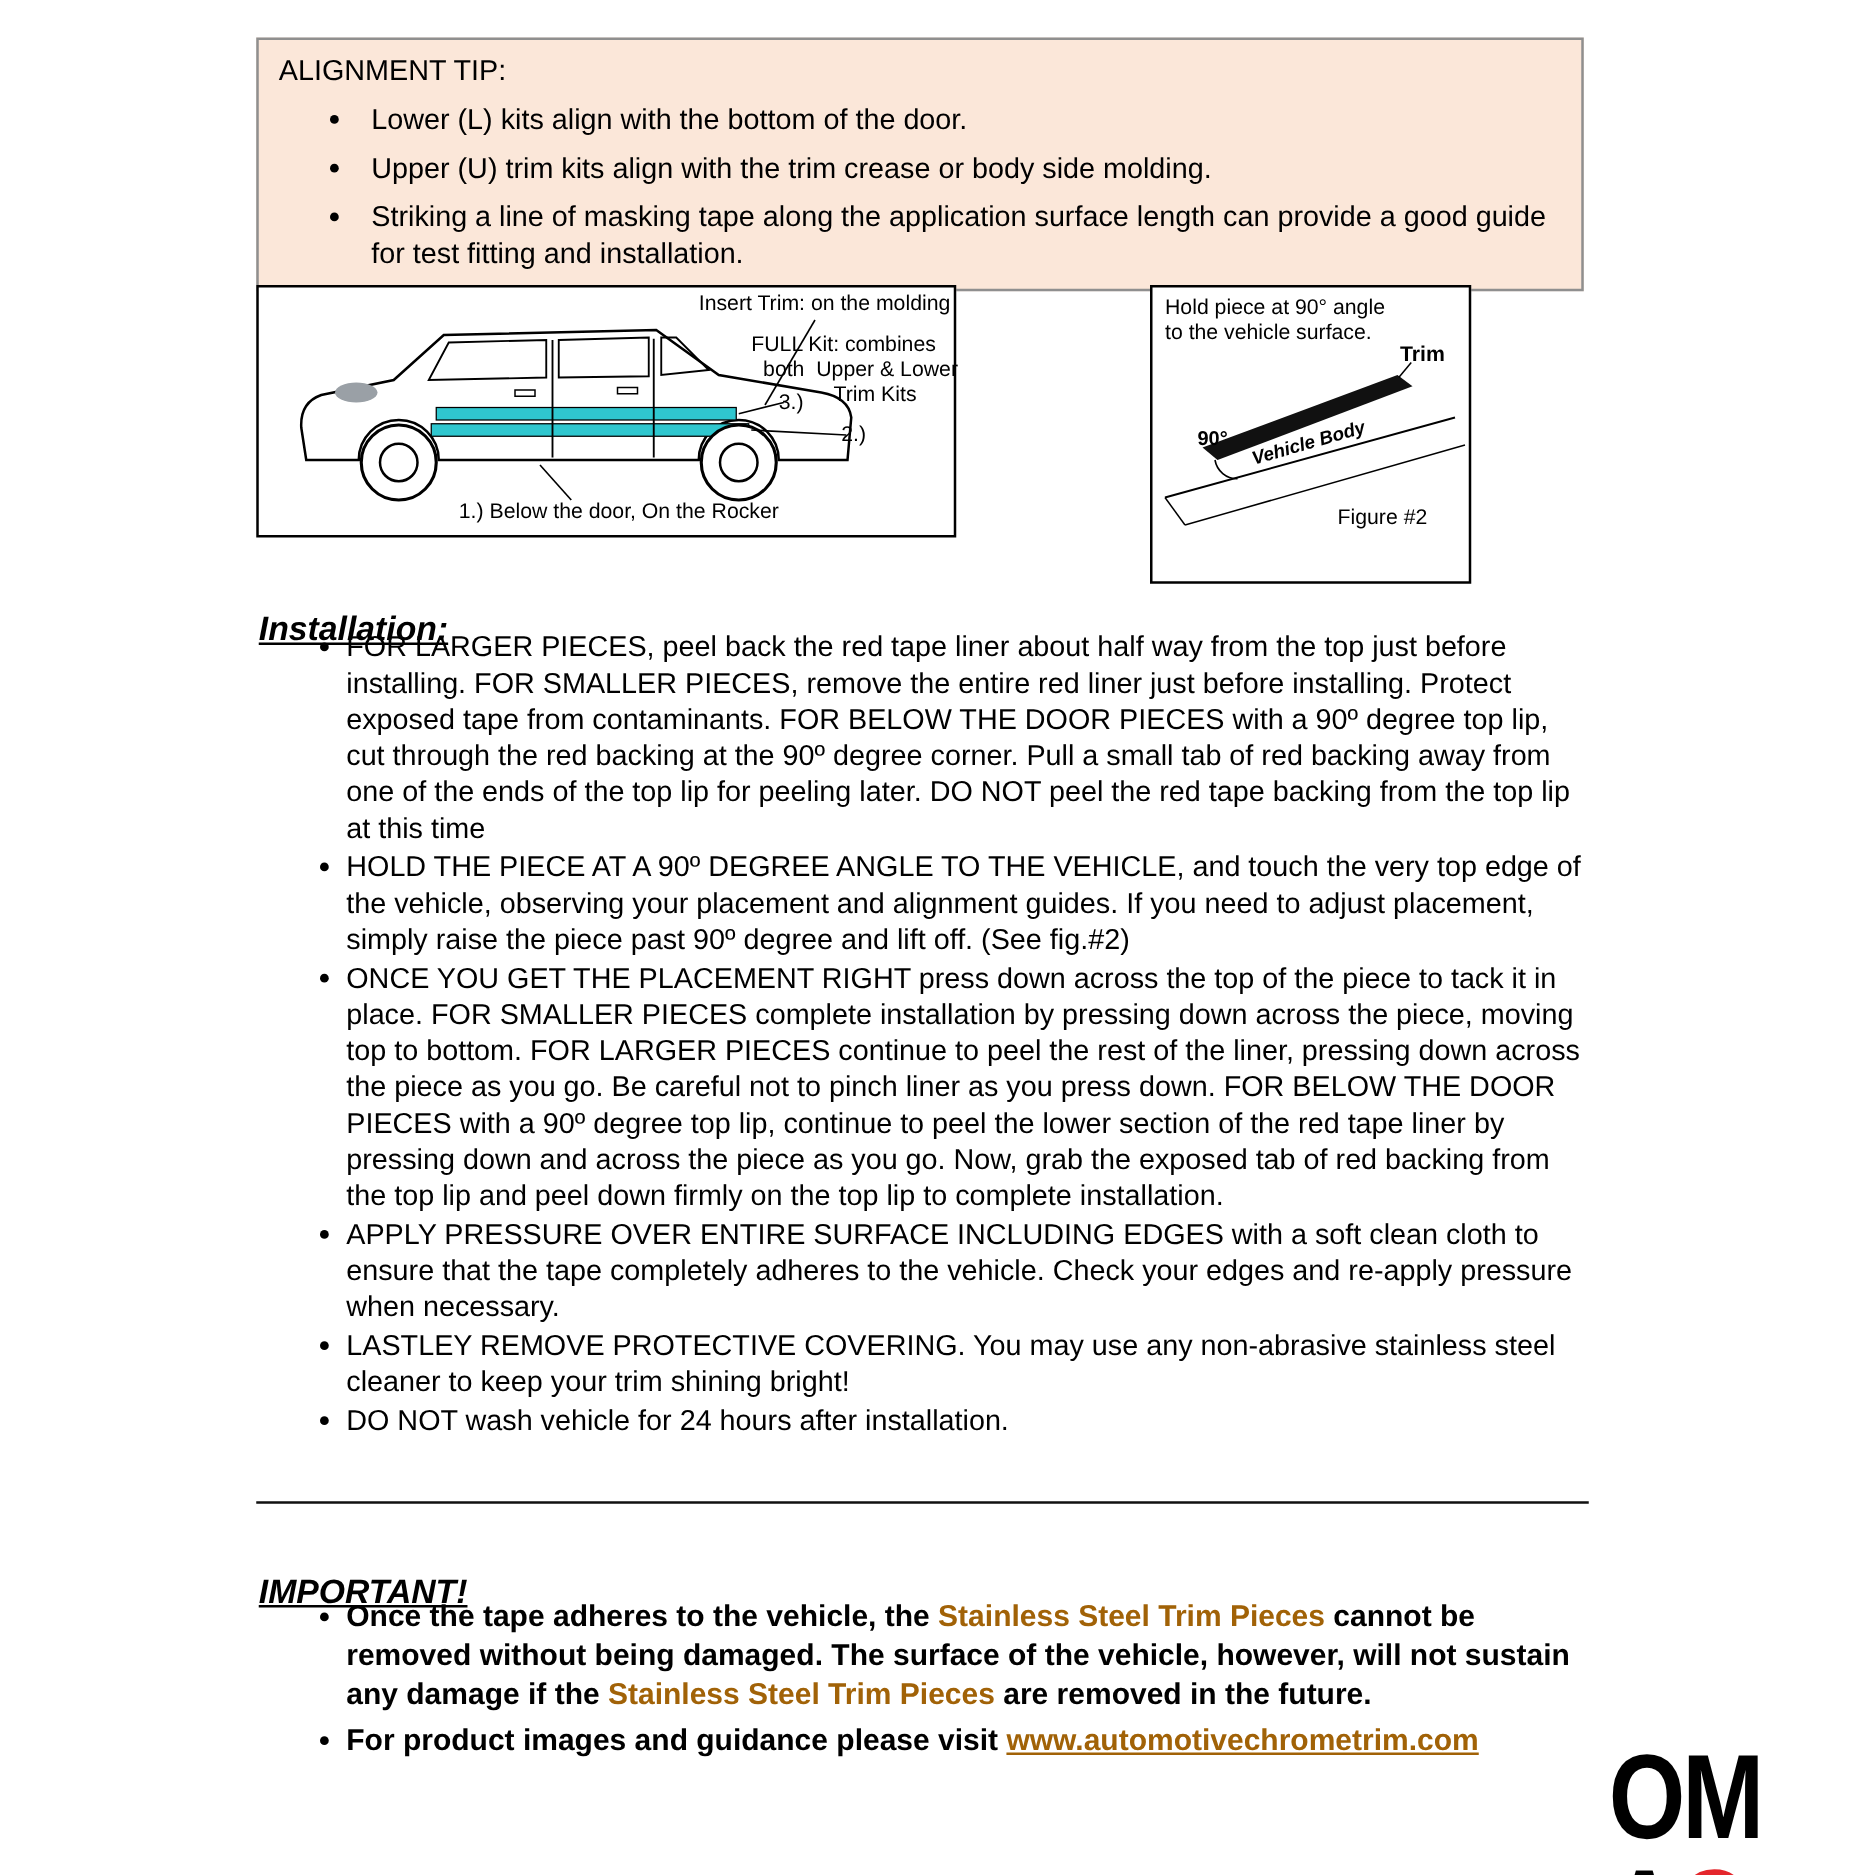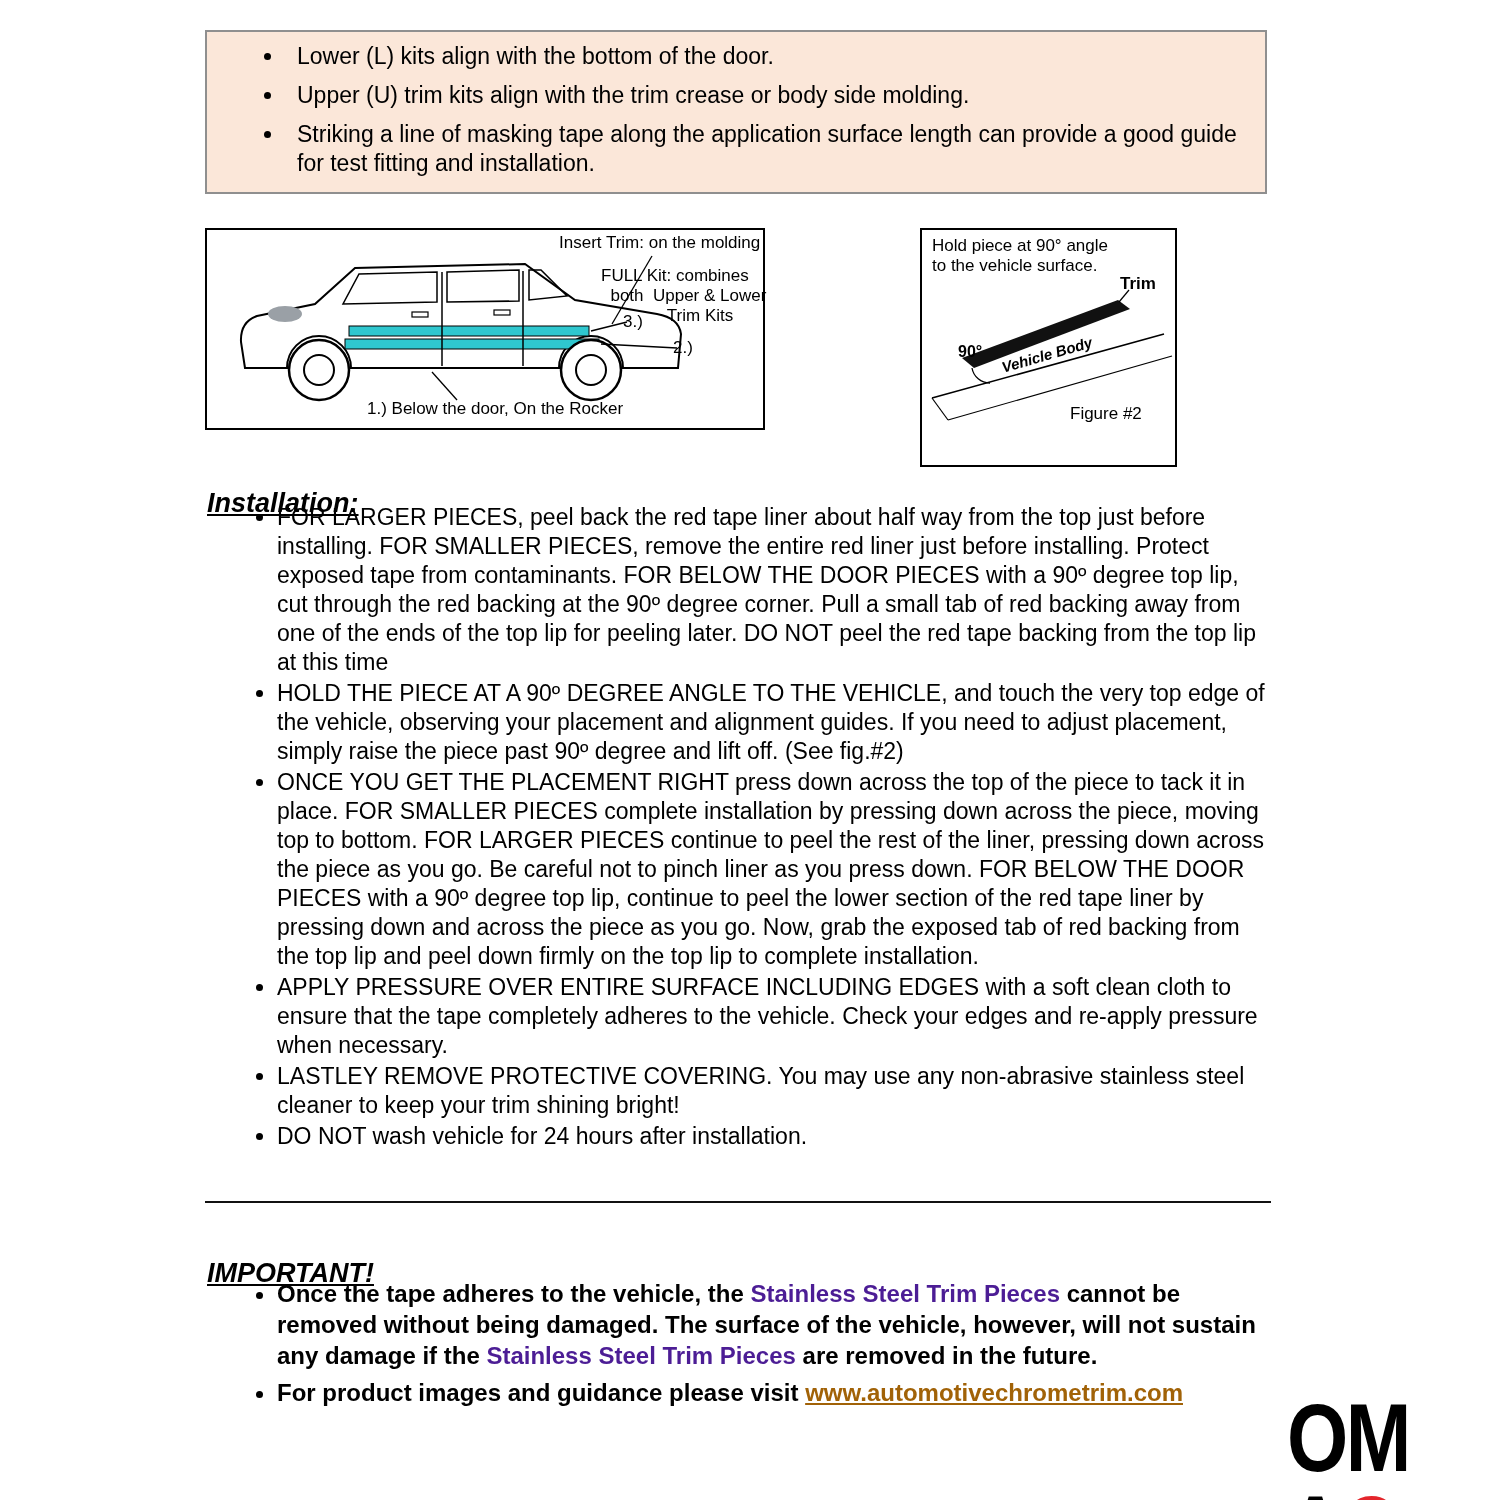--- a/index.html
+++ b/index.html
@@ -49,21 +49,21 @@
 
   
   .divider { position: absolute; left: 205px; top: 1201px; width: 1066px; border-top: 2px solid #111; }
 
   
   .important-list {
     position: absolute; left: 205px; top: 1278px; width: 1070px;
     list-style: disc; padding-left: 72px;
   }
   .important-list li { font-size: 24px; line-height: 31px; font-weight: bold; margin-bottom: 6px; }
-  .red-text { color: #4c1d95; }
+  .red-text { color: #a16207; }
   .doc-link { color: #a16207; text-decoration: underline; font-weight: bold; cursor: pointer; }
 
   
   .logo {
     position: absolute; left: 1287px; top: 1392px;
     font-size: 96px; line-height: 92px; font-weight: 900; letter-spacing: -3px;
     transform: scaleX(0.82); transform-origin: left top;
     font-family: "Liberation Sans", sans-serif;
   }
   .logo .logo-a { position: relative; display: inline-block; }
@@ -74,20 +74,21 @@
     border-bottom: 19px solid #e4262c;
   }
   .logo .logo-red { color: #e4262c; }
 </style>
 </head>
 <body>
 
 <div class="page">
 
   <section class="tip-box">
+    <div class="tip-title">ALIGNMENT TIP:</div>
     <ul class="tip-list">
       <li>Lower (L) kits align with the bottom of the door.</li>
       <li>Upper (U) trim kits align with the trim crease or body side molding.</li>
       <li>Striking a line of masking tape along the application surface length can provide a good guide for test fitting and installation.</li>
     </ul>
   </section>
 
   <section class="diagram-left">
     <svg width="556" height="198" viewBox="0 0 556 198">
 

